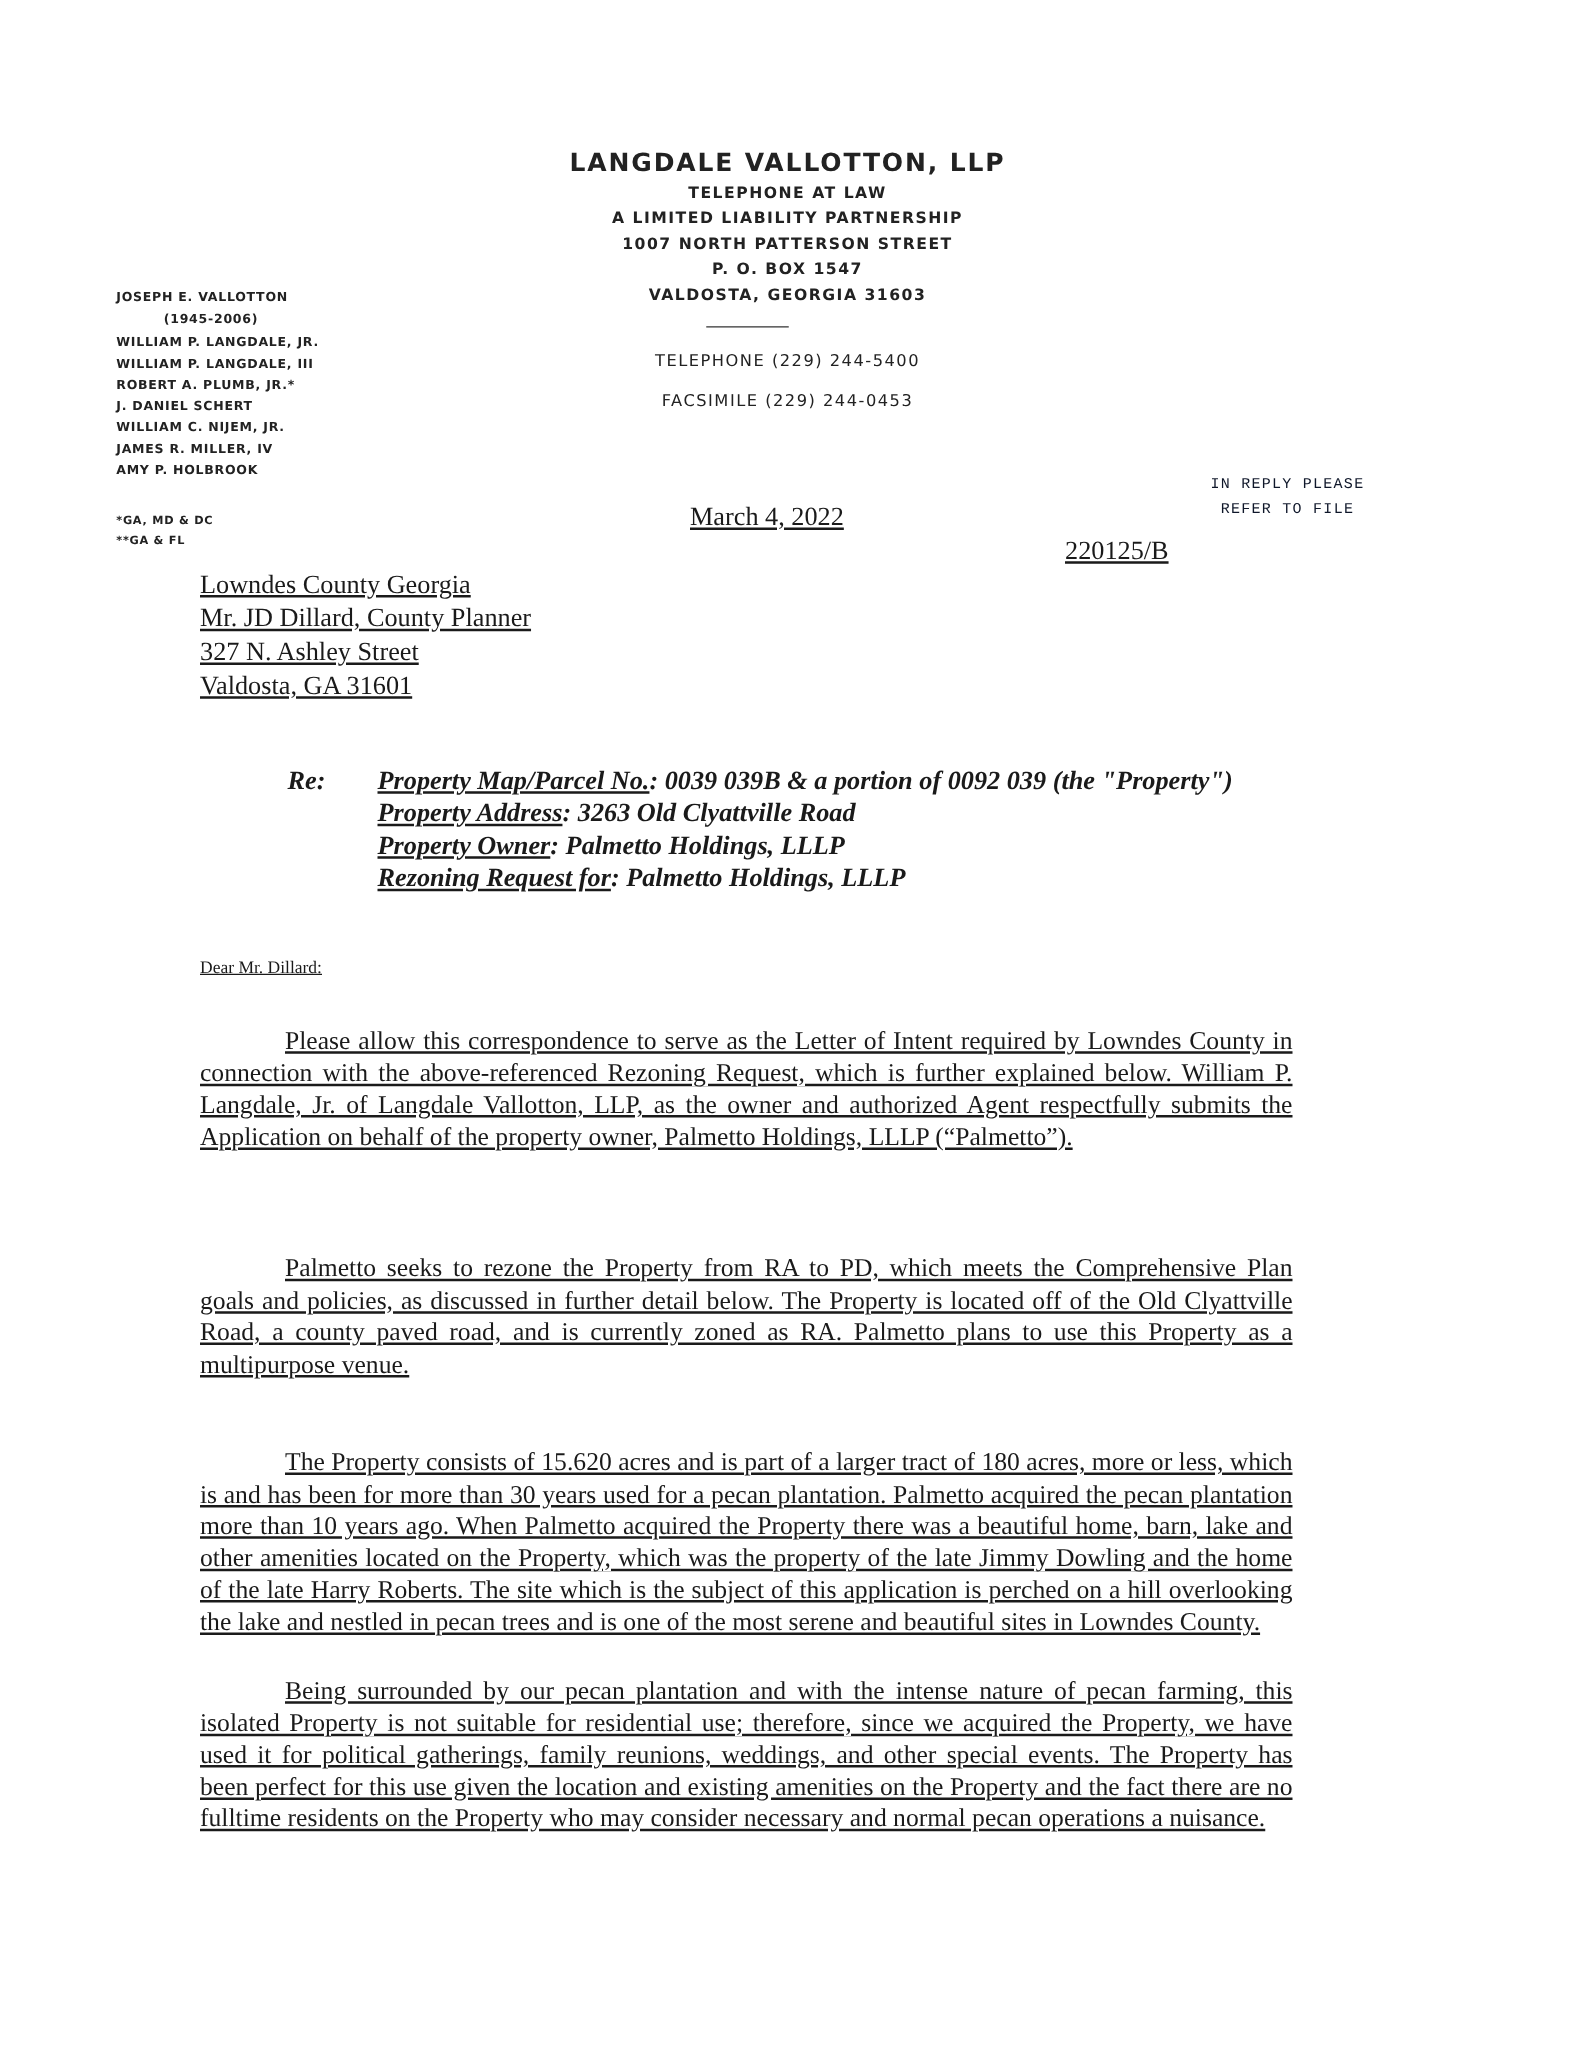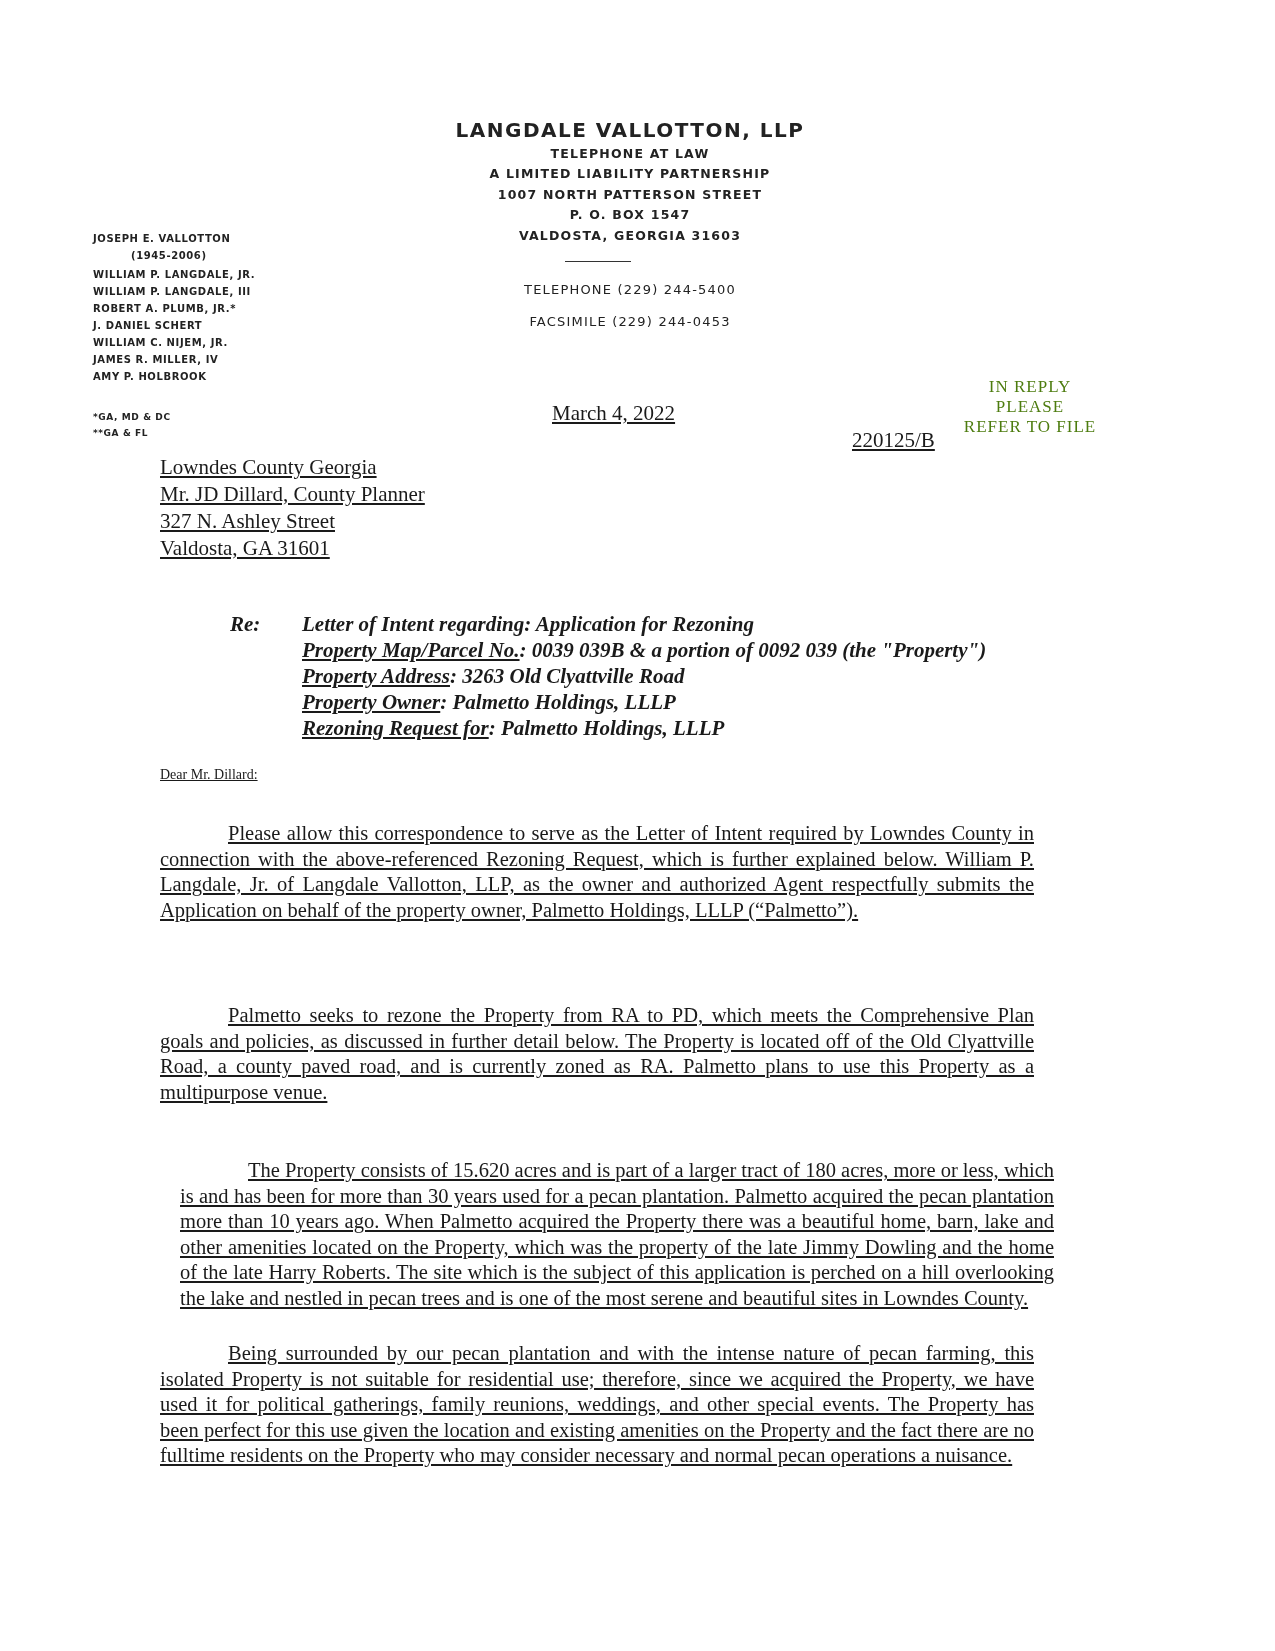--- a/index.html
+++ b/index.html
@@ -12,38 +12,38 @@
   .l1 { top: 146px; } .l2 { top: 166px; } .l3 { top: 187px; } .l4 { top: 207px; } .l5 { top: 228px; }
   .rule { position: absolute; left: 565px; top: 261px; width: 66px; height: 1px; background: #333; }
   .l6 { top: 282px; font-weight: normal; font-size: 13px; }
   .l7 { top: 314px; font-weight: normal; font-size: 13px; }
 
   .partners-left { position: absolute; left: 93px; top: 230px; font-family: "DejaVu Sans", sans-serif; font-size: 10px; font-weight: bold; letter-spacing: 0.6px; color: #222; line-height: 17px; }
   .partners-left .yrs { padding-left: 38px; margin-bottom: 2px; }
   .footnotes { position: absolute; left: 93px; top: 409px; font-family: "DejaVu Sans", sans-serif; font-size: 9px; font-weight: bold; letter-spacing: 0.6px; line-height: 16px; color: #222; }
 
   .partners-right { position: absolute; left: 1003px; top: 233px; font-family: "DejaVu Sans", sans-serif; font-size: 8.5px; font-weight: bold; letter-spacing: 0.5px; color: #222; line-height: 15px; }
-  .reply { position: absolute; left: 955px; top: 377px; width: 150px; text-align: center; font-family: Liberation Serif, serif; font-size: 17px; letter-spacing: 1px; color: #4d7c0f; line-height: 20px; }
+  .reply { position: absolute; left: 955px; top: 377px; width: 150px; text-align: center; font-family: Liberation Mono, monospace; font-size: 12px; letter-spacing: 1px; color: #0f172a; line-height: 20px; }
 
   .serif { font-family: "Liberation Serif", serif; color: #1a1a1a; text-decoration: underline; }
   .date { position: absolute; left: 552px; top: 401px; font-size: 21px; }
   .file-no { position: absolute; left: 852px; top: 428px; font-size: 21px; }
 
   .addressee { position: absolute; left: 160px; top: 454px; font-size: 21px; line-height: 27px; }
 
   .re-block { position: absolute; left: 230px; top: 611px; font-size: 21px; font-style: italic; font-weight: bold; line-height: 26px; }
   .re-label { position: absolute; left: 0; top: 0; }
   .re-lines { position: absolute; left: 72px; top: 0; width: 800px; white-space: nowrap; }
   .re-lines .u { text-decoration: underline; }
 
   .salutation { position: absolute; left: 160px; top: 767px; font-size: 14px; }
 
   .body-text { position: absolute; left: 160px; width: 874px; font-size: 20.5px; line-height: 25.5px; text-align: justify; }
   .body-text p { margin: 0; text-indent: 68px; }
-  .p1 { top: 821px; } .p2 { top: 1003px; } .p3 { top: 1158px; margin-left: 20px; } .p4 { top: 1341px; }
+  .p1 { top: 821px; } .p2 { top: 1003px; } .p3 { top: 1158px; } .p4 { top: 1341px; }
 </style>
 </head>
 <body>
 
 <div class="page">
 
   <div class="lh firm-name">LANGDALE VALLOTTON, LLP</div>
   <div class="lh lh-line l1">TELEPHONE AT LAW</div>
   <div class="lh lh-line l2">A LIMITED LIABILITY PARTNERSHIP</div>
   <div class="lh lh-line l3">1007 NORTH PATTERSON STREET</div>
@@ -81,21 +81,20 @@
   <div class="serif addressee">
     <div>Lowndes County Georgia</div>
     <div>Mr. JD Dillard, County Planner</div>
     <div>327 N. Ashley Street</div>
     <div>Valdosta, GA 31601</div>
   </div>
 
   <div class="serif re-block">
     <span class="re-label">Re:</span>
     <div class="re-lines">
-      <div>Letter of Intent regarding: Application for Rezoning</div>
       <div><span class="u">Property Map/Parcel No.</span><span>:  0039 039B &amp; a portion of 0092 039 (the "Property")</span></div>
       <div><span class="u">Property Address</span><span>:  3263 Old Clyattville Road</span></div>
       <div><span class="u">Property Owner</span><span>:  Palmetto Holdings, LLLP</span></div>
       <div><span class="u">Rezoning Request for</span><span>:  Palmetto Holdings, LLLP</span></div>
     </div>
   </div>
 
   <div class="serif salutation">Dear Mr. Dillard:</div>
 
   <div class="serif body-text p1">

